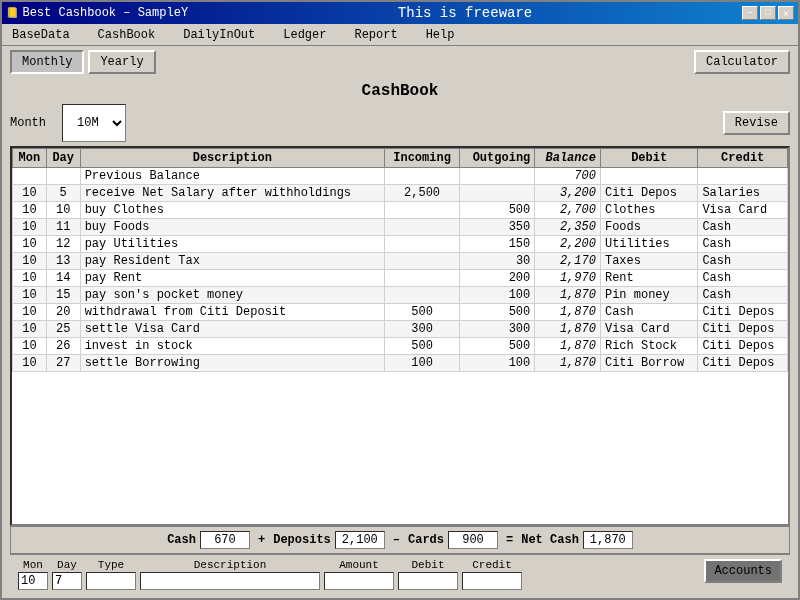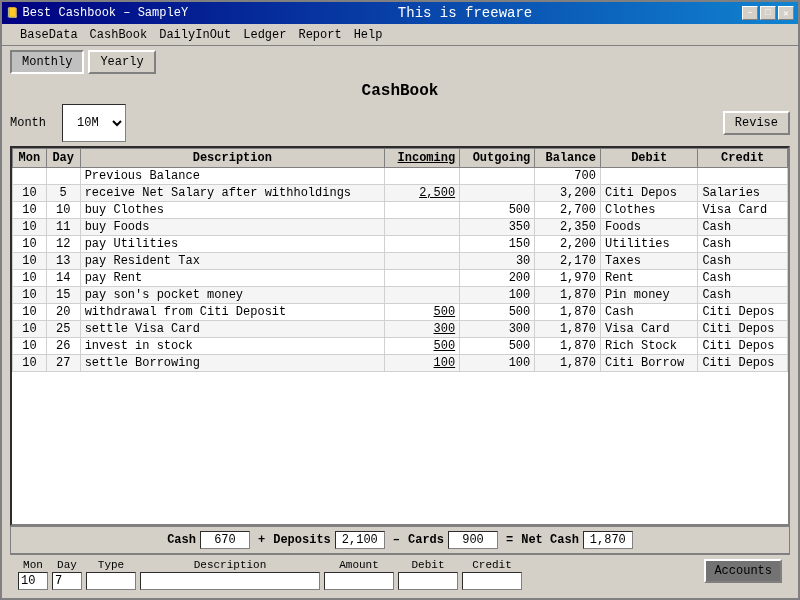--- a/index.html
+++ b/index.html
@@ -52,22 +52,22 @@
       border-left-color: #fff;
       font-size: 9px;
       display: flex;
       align-items: center;
       justify-content: center;
       cursor: pointer;
     }
     .menu-bar {
       background: #d4d0c8;
       display: flex;
-      gap: 0;
-      padding: 2px 12px;
+      gap: 16px;
+      padding: 2px 4px;
       border-bottom: 1px solid #808080;
       height: 22px;
       align-items: center;
       flex-shrink: 0;
       text-align: right;
     }
     .menu-item {
       padding: 2px 6px;
       cursor: pointer;
       font-size: 12px;
@@ -153,23 +153,23 @@
     }
     tbody td {
       border: 1px solid #d0d0d0;
       padding: 1px 4px;
       white-space: nowrap;
       overflow: hidden;
     }
     .col-mon { width: 28px; text-align: center; }
     .col-day { width: 28px; text-align: center; }
     .col-desc { width: 210px; }
-    .col-incoming { width: 68px; text-align: right; text-decoration: underline; }
+    .col-incoming { width: 68px; text-align: center; }
     .col-outgoing { width: 68px; text-align: right; }
-    .col-balance { width: 58px; text-align: right; }
+    .col-balance { width: 58px; text-align: right; font-style: italic; }
     .col-debit { width: 70px; }
     .col-credit { width: 70px; }
     .summary-bar {
       background: #d4d0c8;
       border: 1px solid #808080;
       padding: 4px 8px;
       display: flex;
       align-items: center;
       justify-content: center;
       gap: 0px;
@@ -271,20 +271,21 @@
     <span class="menu-item">Ledger</span>
     <span class="menu-item">Report</span>
     <span class="menu-item">Help</span>
   </div>
 
   <div class="toolbar">
     <div class="toolbar-left">
       <button class="btn active">Monthly</button>
       <button class="btn">Yearly</button>
     </div>
+    <button class="btn">Calculator</button>
   </div>
 
   <div class="content">
     <div class="page-title">CashBook</div>
 
     <div class="top-controls">
       <div class="month-select-wrap">
         <span>Month</span>
         <select>
           <option>1M</option><option>2M</option><option>3M</option><option>4M</option>

